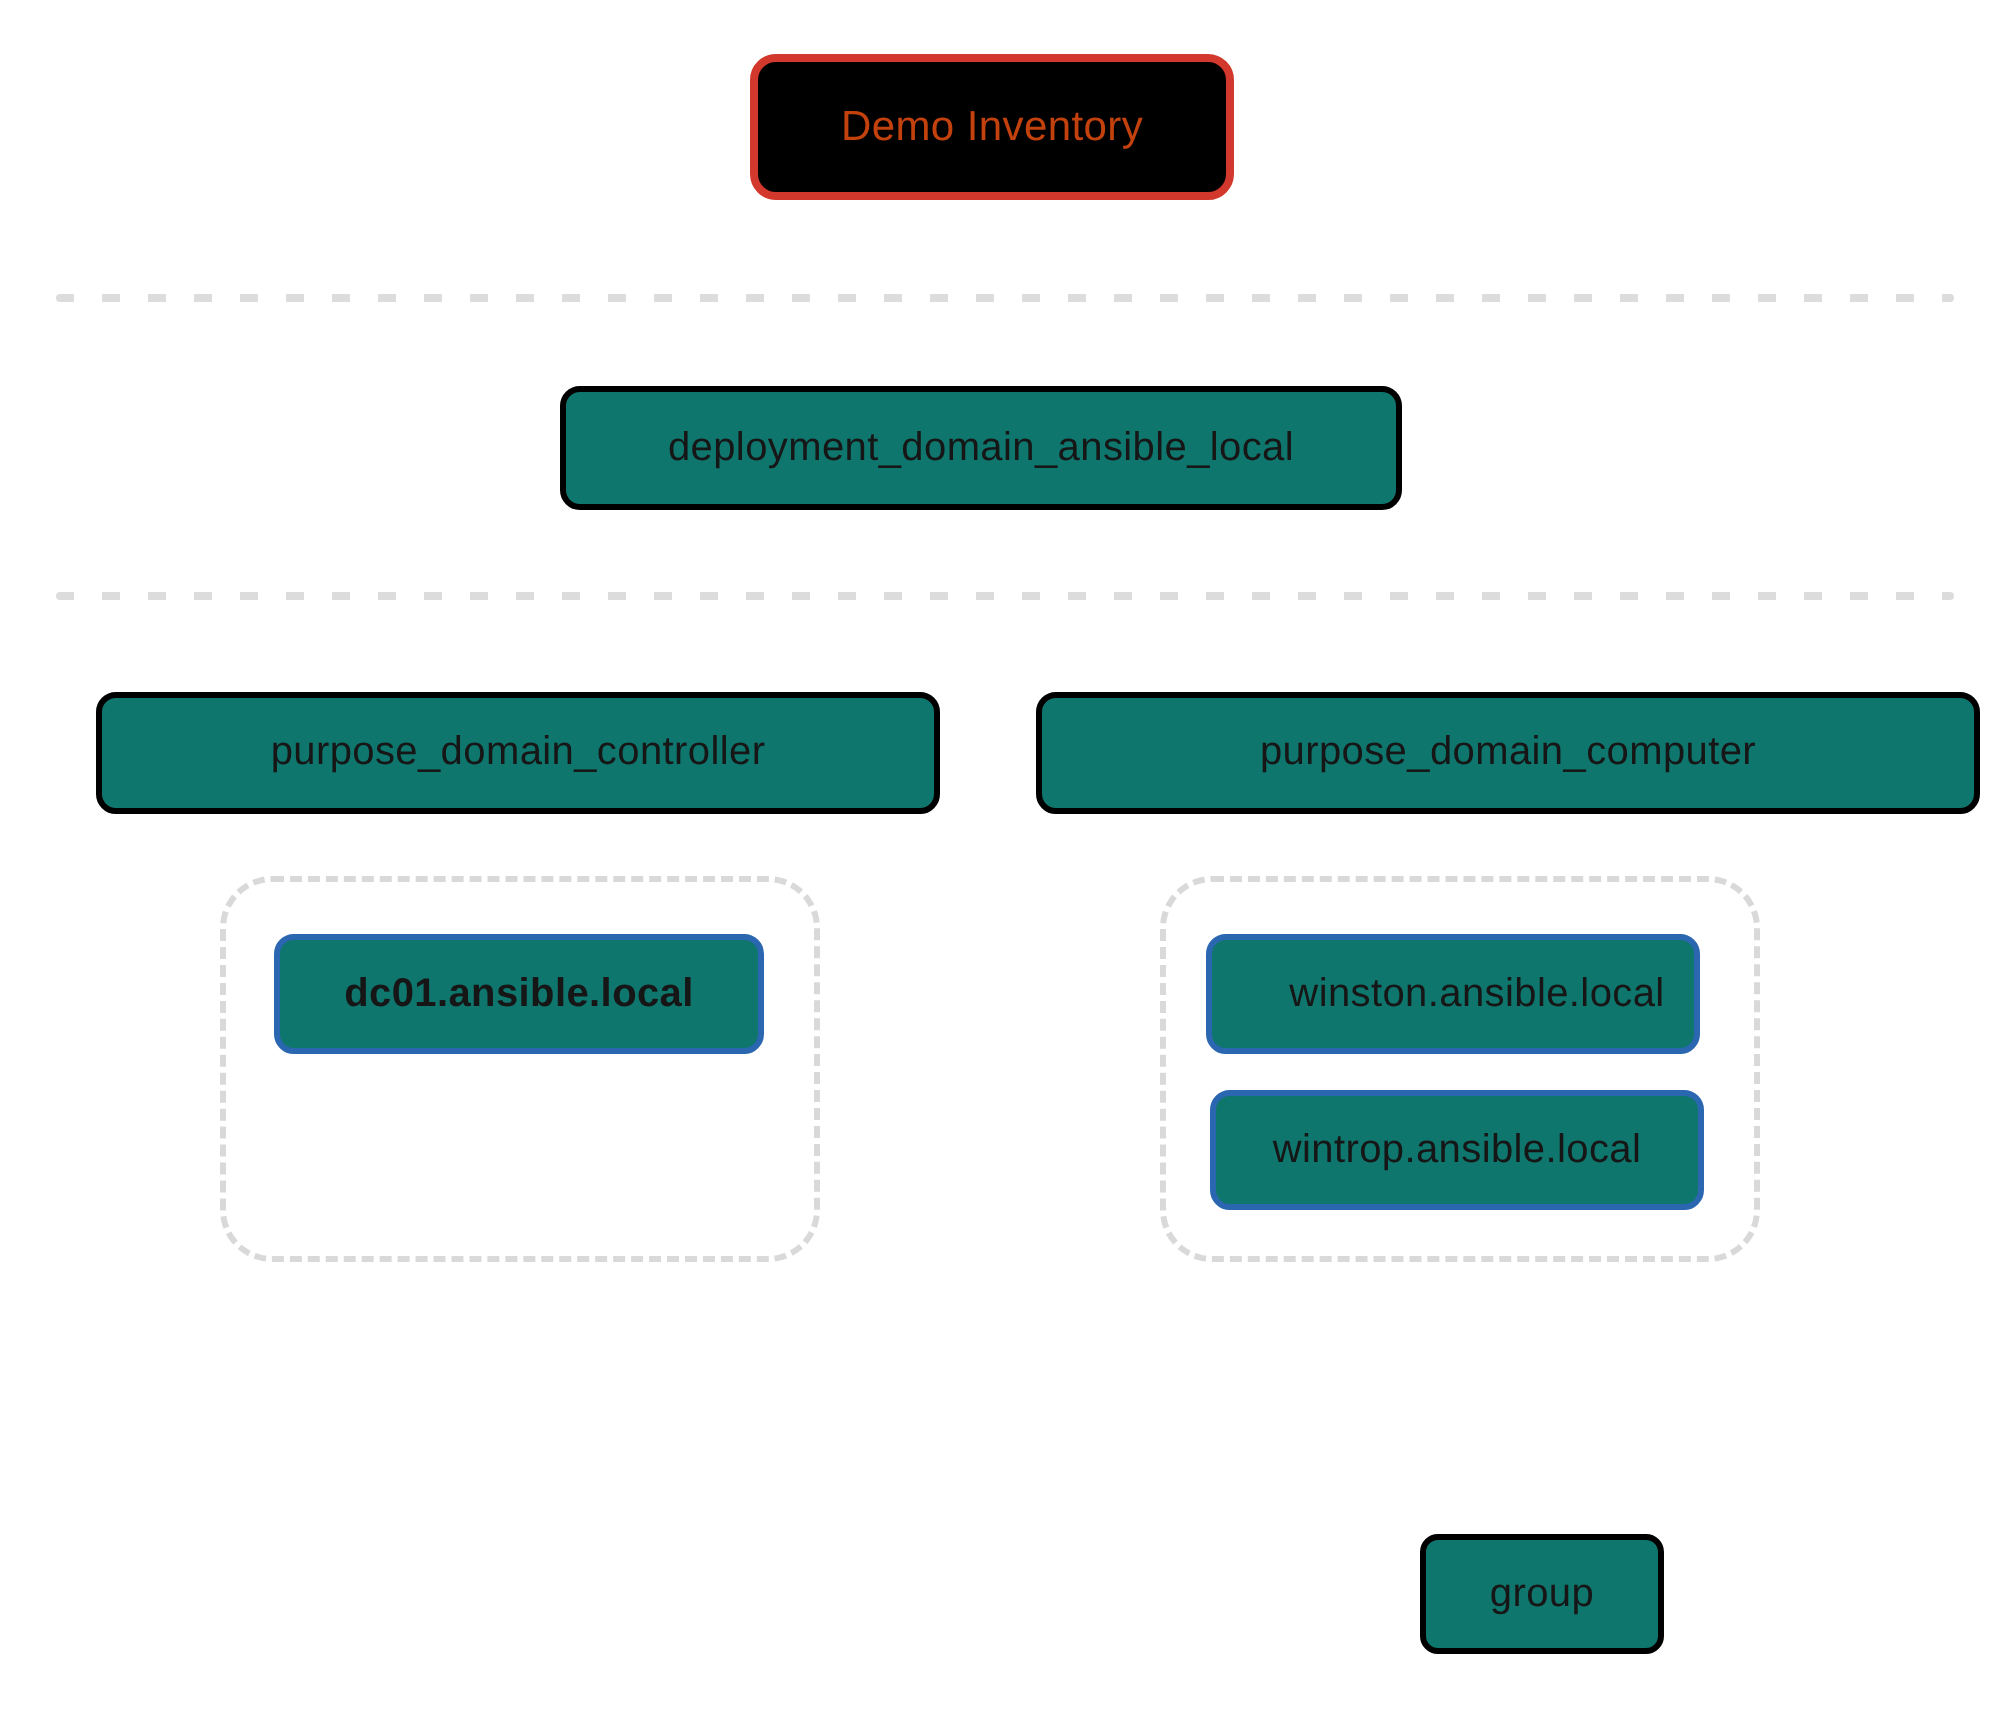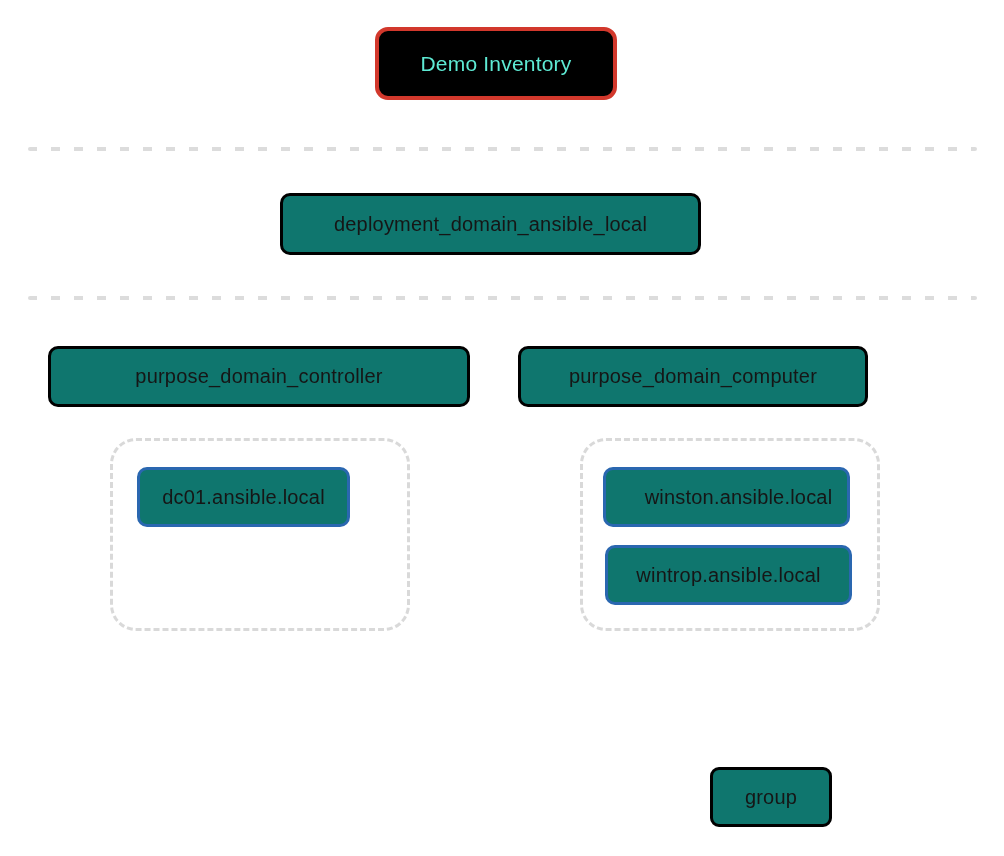--- a/index.html
+++ b/index.html
@@ -24,21 +24,21 @@
     box-sizing: border-box;
     background: #0f766e;
     border: 3px solid #000000;
     border-radius: 10px;
     font-size: 20px;
     letter-spacing: 0.2px;
     white-space: nowrap;
   }
   .node.inventory {
     background: #000000;
-    color: #5eead4;
+    color: #c2410c;
     border: 4px solid #d2382c;
     border-radius: 13px;
     font-size: 21px;
   }
   .node.host {
     border: 3px solid #2a67b0;
   }
   .separator {
     position: absolute;
     left: 28px;
@@ -53,24 +53,24 @@
     border: 3px dashed #d9d9d9;
     border-radius: 26px;
     background: transparent;
   }
   
   #inventory-node   { left: 375px; top: 27px;  width: 242px; height: 73px; }
   #separator-1      { top: 147px; }
   #deployment-node  { left: 280px; top: 193px; width: 421px; height: 62px; }
   #separator-2      { top: 296px; }
   #controller-node  { left: 48px;  top: 346px; width: 422px; height: 61px; }
-  #computer-node    { left: 518px; top: 346px; width: 350px; height: 61px; }
+  #computer-node    { left: 518px; top: 346px; width: 472px; height: 61px; }
   #controller-hosts { left: 110px; top: 438px; width: 300px; height: 193px; }
   #computer-hosts   { left: 580px; top: 438px; width: 300px; height: 193px; }
-  #host-dc01        { left: 137px; top: 467px; width: 213px; height: 60px; }
+  #host-dc01        { left: 137px; top: 467px; width: 245px; height: 60px; font-weight: bold; }
   #host-winston     { left: 603px; top: 467px; width: 247px; height: 60px; padding-left: 24px; }
   #host-wintrop     { left: 605px; top: 545px; width: 247px; height: 60px; }
   #legend-group     { left: 710px; top: 767px; width: 122px; height: 60px; border-radius: 9px; }
   #legend-host      { left: 853px; top: 767px; width: 119px; height: 60px; border-radius: 9px; }
 </style>
 </head>
 <body>
 
 <div class="canvas">
 

